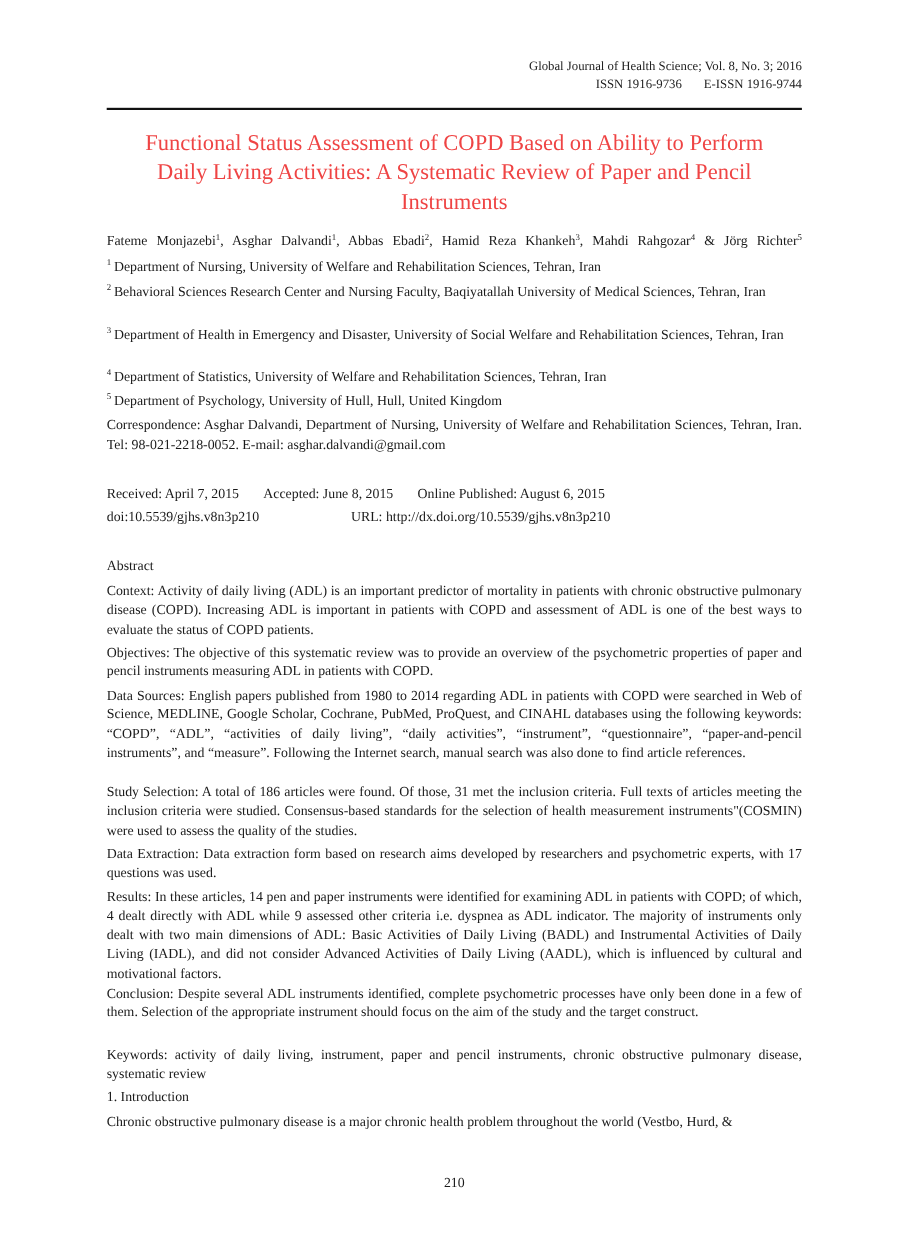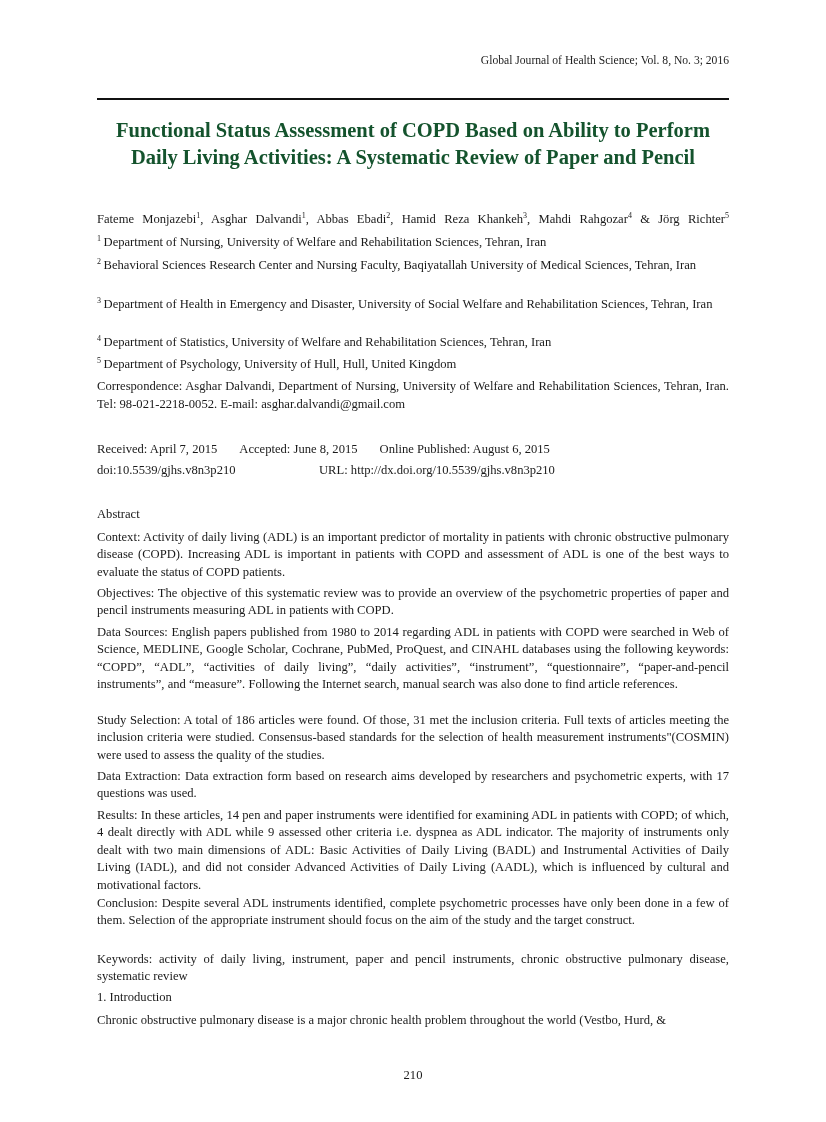--- a/index.html
+++ b/index.html
@@ -12,21 +12,21 @@
   .header {
     position: absolute; top: 53px; right: 0; text-align: right;
     font-size: 11.6px; line-height: 16px; color: #222;
   }
   .header .gap { display: inline-block; width: 20px; }
   .header-rule {
     position: absolute; top: 98px; left: 0; width: 632px; height: 2px; background: #111;
   }
   .title {
     position: absolute; top: 117px; left: 0; width: 632px; text-align: center;
-    font-size: 20.5px; line-height: 27px; color: #14532d; font-weight: bold;
+    font-size: 20.5px; line-height: 27px; color: #ef4444;
   }
   .authors {
     position: absolute; top: 211px; left: 0; width: 632px;
     font-size: 12.6px; line-height: 17px; text-align: justify;
     text-align-last: justify; white-space: nowrap;
   }
   sup { font-size: 8px; vertical-align: 5px; line-height: 0; }
   .affil {
     position: absolute; left: 0; width: 632px;
     font-size: 12.6px; line-height: 17.5px; text-align: justify;
@@ -50,26 +50,30 @@
     font-size: 12.6px;
   }
 </style>
 </head>
 <body>
 
 <div class="page">
 
   <div class="header">
     <div>Global Journal of Health Science; Vol. 8, No. 3; 2016</div>
+    <div>
+      <span>ISSN 1916-9736</span><span class="gap"></span><span>E-ISSN 1916-9744</span>
+    </div>
   </div>
   <div class="header-rule"></div>
 
   <div class="title">
     <div>Functional Status Assessment of COPD Based on Ability to Perform</div>
     <div>Daily Living Activities: A Systematic Review of Paper and Pencil</div>
+    <div>Instruments</div>
   </div>
 
   <div class="authors">
     <span><span>Fateme Monjazebi</span><sup>1</sup><span>, </span></span><span><span>Asghar Dalvandi</span><sup>1</sup><span>, </span></span><span><span>Abbas Ebadi</span><sup>2</sup><span>, </span></span><span><span>Hamid Reza Khankeh</span><sup>3</sup><span>, </span></span><span><span>Mahdi Rahgozar</span><sup>4</sup><span> &amp; </span></span><span><span>Jörg Richter</span><sup>5</sup></span>
   </div>
 
   <div class="affil" style="top:234px"><sup>1</sup> <span>Department of Nursing, University of Welfare and Rehabilitation Sciences, Tehran, Iran</span></div>
   <div class="affil" style="top:257px"><sup>2</sup> <span>Behavioral Sciences Research Center and Nursing Faculty, Baqiyatallah University of Medical Sciences, Tehran, Iran</span></div>
   <div class="affil" style="top:296px"><sup>3</sup> <span>Department of Health in Emergency and Disaster, University of Social Welfare and Rehabilitation Sciences, Tehran, Iran</span></div>
   <div class="affil" style="top:334px"><sup>4</sup> <span>Department of Statistics, University of Welfare and Rehabilitation Sciences, Tehran, Iran</span></div>

